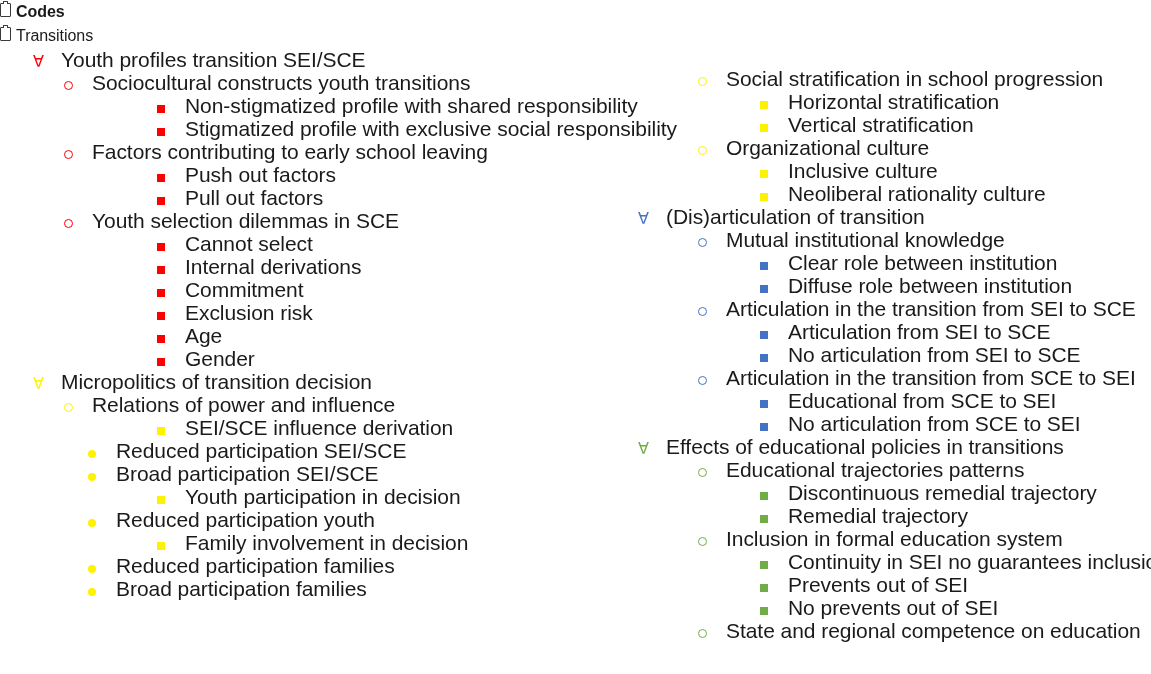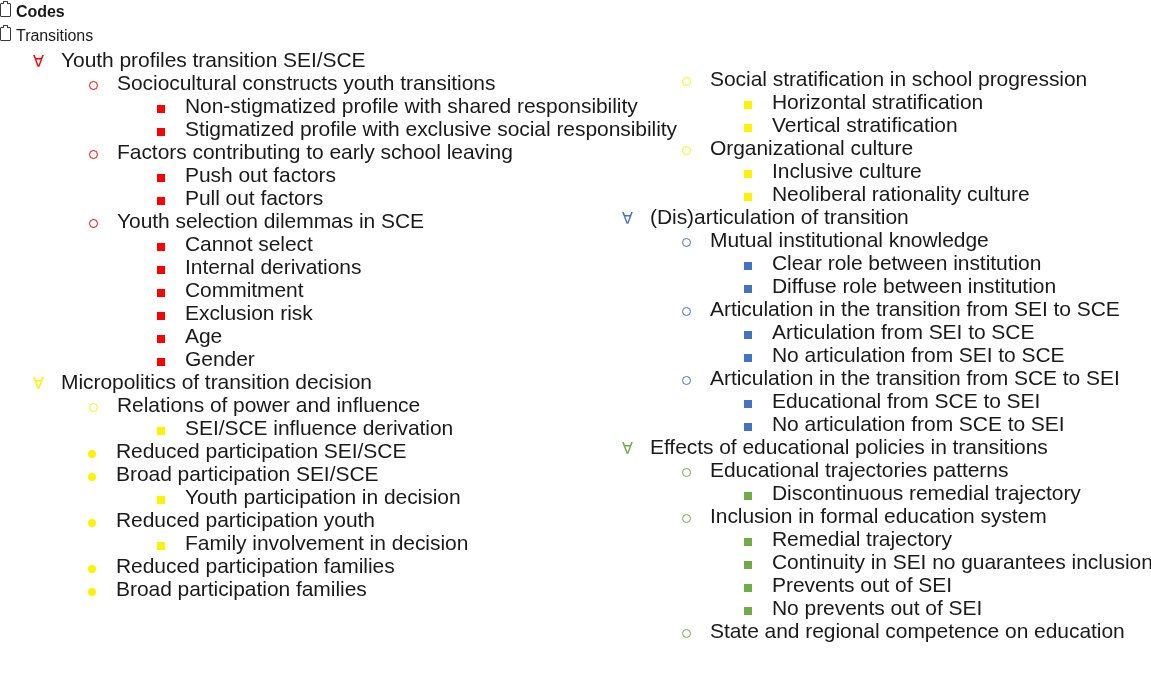--- a/index.html
+++ b/index.html
@@ -21,21 +21,21 @@
     position: relative;
     width: 1151px;
     height: 674px;
   }
 
   .column {
     position: absolute;
     top: 0;
   }
   .column.left  { left: 0px;   width: 640px; }
-  .column.right { left: 604px; width: 511px; }
+  .column.right { left: 620px; width: 511px; }
 
   
   .row {
     position: relative;
     display: flex;
     align-items: baseline;
     height: 23px;
     line-height: 23px;
     white-space: nowrap;
   }
@@ -84,21 +84,21 @@
     height: 3px;
     border: 1.4px solid #3a3a3a;
     border-bottom: none;
     border-radius: 1px 1px 0 0;
     box-sizing: border-box;
     background: #ffffff;
   }
 
   
   .lvl1 { padding-left: 33px; }
-  .lvl2 { padding-left: 89px; }
+  .lvl2 { padding-left: 64px; }
   .lvl3 { padding-left: 157px; }
   .lvl4 { padding-left: 88px; }
 
   .column.right .lvl1 { padding-left: 18px; }
   .column.right .lvl2 { padding-left: 78px; }
   .column.right .lvl3 { padding-left: 140px; }
 
   
   .glyph-forall {
     font-size: 16px;
@@ -410,31 +410,31 @@
             <span class="glyph-circle-open"></span>
           </span>
           <span class="label">Educational trajectories patterns</span>
         </div>
         <div class="row lvl3">
           <span class="marker c-green">
             <span class="glyph-square"></span>
           </span>
           <span class="label">Discontinuous remedial trajectory</span>
         </div>
+        <div class="row lvl3">
+          <span class="marker c-green">
+            <span class="glyph-square"></span>
+          </span>
+          <span class="label">Remedial trajectory</span>
+        </div>
         <div class="row lvl2">
           <span class="marker c-green">
             <span class="glyph-circle-open"></span>
           </span>
           <span class="label">Inclusion in formal education system</span>
-        </div>
-        <div class="row lvl3">
-          <span class="marker c-green">
-            <span class="glyph-square"></span>
-          </span>
-          <span class="label">Remedial trajectory</span>
         </div>
         <div class="row lvl3">
           <span class="marker c-green">
             <span class="glyph-square"></span>
           </span>
           <span class="label">Continuity in SEI no guarantees inclusion</span>
         </div>
         <div class="row lvl3">
           <span class="marker c-green">
             <span class="glyph-square"></span>

